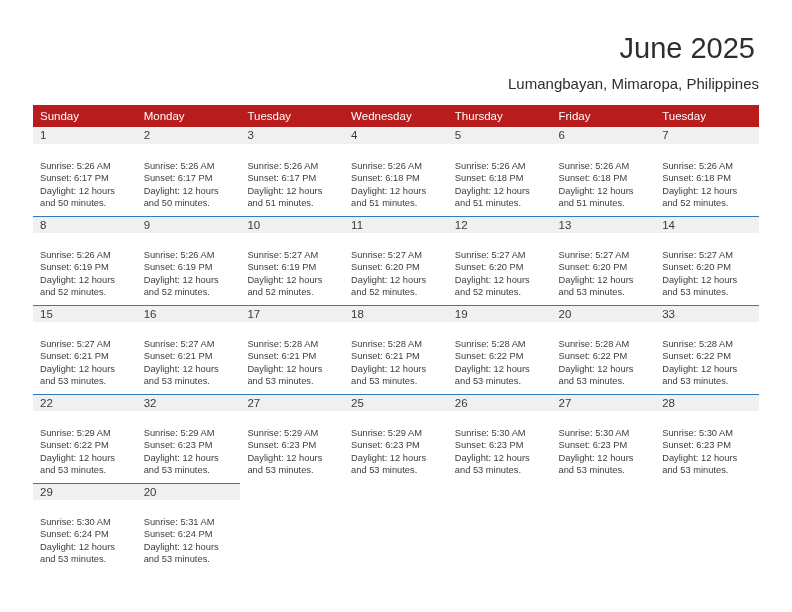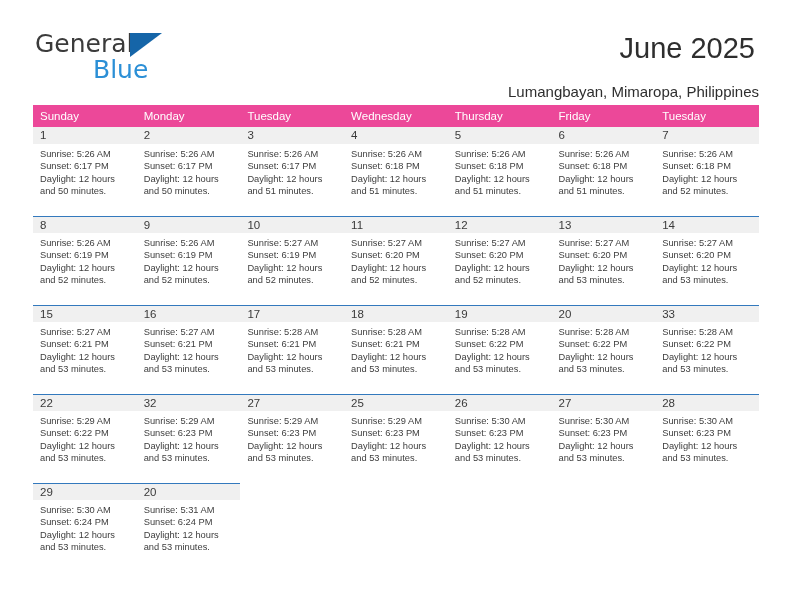--- a/index.html
+++ b/index.html
@@ -77,34 +77,34 @@
     line-height: 36px;
     white-space: nowrap;
     font-weight: normal;
     margin: 4px;
   }
   .cal-subtitle {
     font-size: 15px;
     color: #2e2e2e;
     line-height: 20px;
     white-space: nowrap;
-    margin-top: 16px;
+    margin-top: 8px;
   }
 
   
   .calendar {
     position: absolute;
     left: 33px;
     top: 105px;
     width: 726px;
     border-collapse: collapse;
     table-layout: fixed;
   }
   .calendar th {
-    background: #ec4899;
+    background: #b91c1c;
     color: #ffffff;
     font-size: 11.5px;
     font-weight: normal;
     text-align: left;
     padding: 5px 0 5px 7px;
     height: 11px;
     box-sizing: border-box;
   }
   .calendar td {
     vertical-align: top;
@@ -123,45 +123,40 @@
     box-sizing: border-box;
     padding: 1px 0 0 7px;
     font-size: 11.5px;
     color: #3a3a3a;
     line-height: 15px;
   }
   .daynum-band.first {
     border-top: none;
   }
   .day-info {
-    padding: 4px 6px 0 7px;
+    padding: 16px 6px 0 7px;
     font-size: 9.3px;
     line-height: 12.4px;
     color: #3d3d3d;
   }
   .day-info div {
     white-space: nowrap;
   }
   .empty-cell .daynum-band {
     background: transparent;
     border-top: none;
   }
 </style>
 </head>
 <body>
 
 <div class="page">
 
   <div class="header">
 
-    <div class="brand">
-      <span class="brand-general">General</span>
-      <span class="brand-triangle"></span>
-      <span class="brand-blue">Blue</span>
-    </div>
 
     <div class="title-block">
       <h1 class="cal-title">June 2025</h1>
       <div class="cal-subtitle">Lumangbayan, Mimaropa, Philippines</div>
     </div>
 
   </div>
 
   <table class="calendar">
     <thead>

